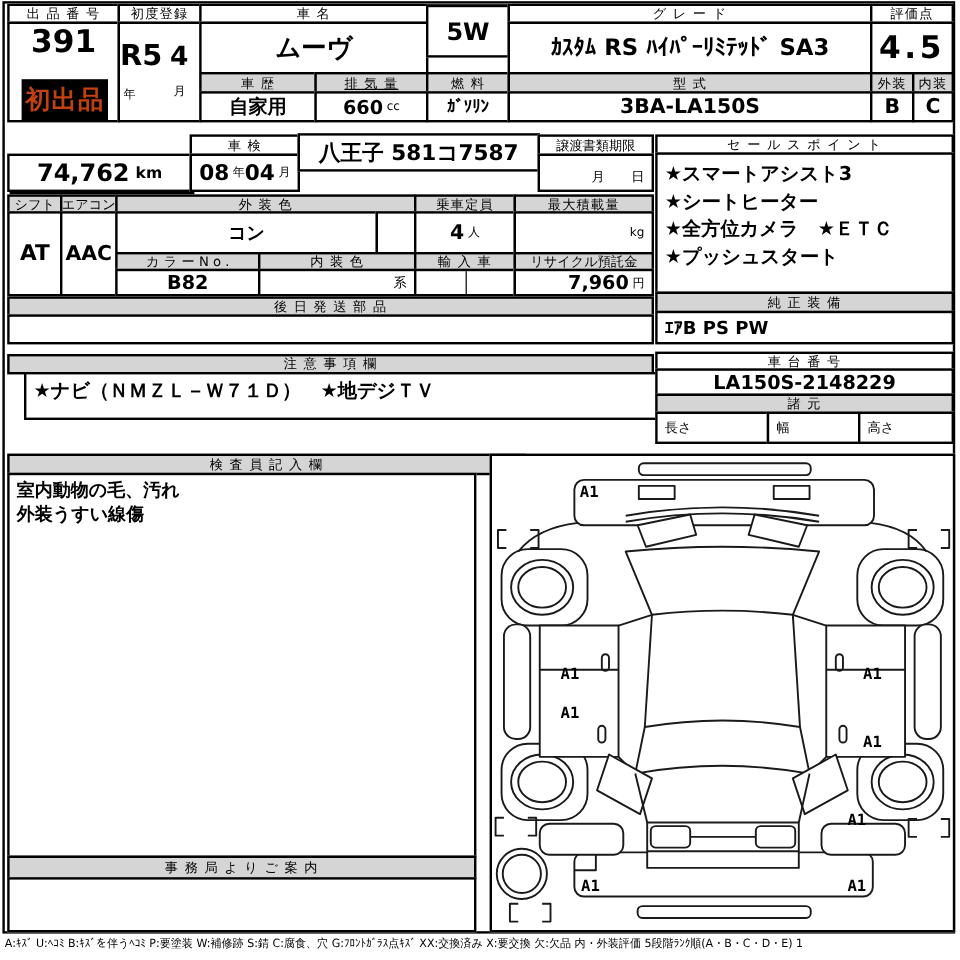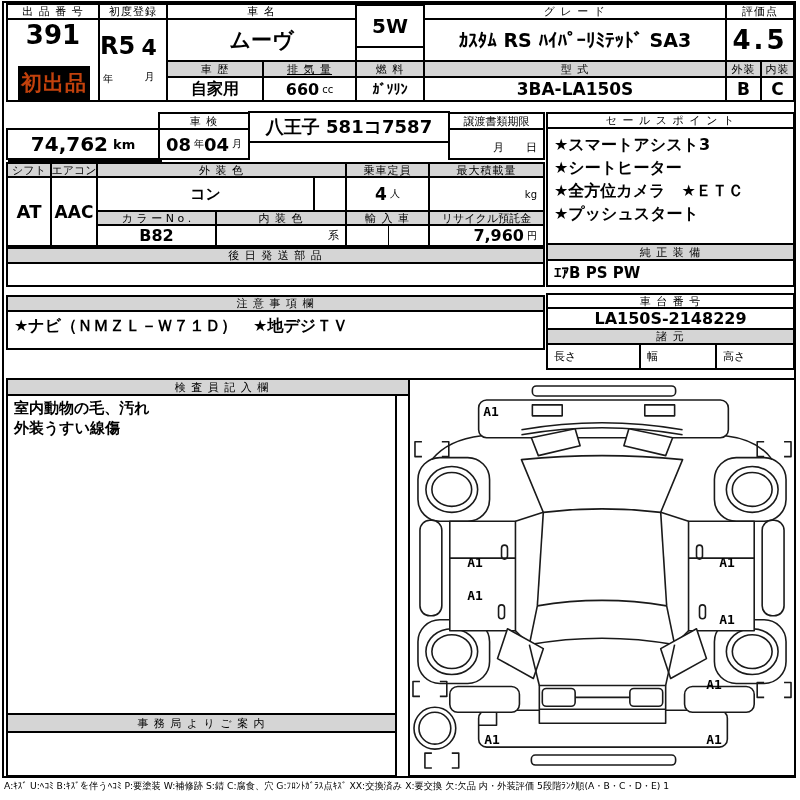--- a/index.html
+++ b/index.html
@@ -119,21 +119,21 @@
   <div class="cell hdr g" style="left:428px;top:210px;width:117px;height:16px;letter-spacing:0;">リサイクル預託金</div>
   <div class="cell val right" style="left:428px;top:224px;width:117px;height:23px;font-size:16px;">
     <span>7,960</span>
       <span class="unit">円</span>
   </div>
 
   <div class="cell hdr g" style="left:6px;top:247px;width:539px;height:17px;">後 日 発 送 部 品</div>
   <div class="cell val left" style="left:6px;top:262px;width:539px;height:25px;font-size:14px;"></div>
 
   <div class="cell hdr g" style="left:6px;top:295px;width:539px;height:17px;">注 意 事 項 欄</div>
-  <div class="cell val left" style="left:6px;top:310px;width:539px;height:40px;align-items:flex-start;padding-top:4px;font-size:16px;">★ナビ（ＮＭＺＬ－Ｗ７１Ｄ）　★地デジＴＶ</div>
+  <div class="cell val left" style="left:20px;top:310px;width:539px;height:40px;align-items:flex-start;padding-top:4px;font-size:16px;">★ナビ（ＮＭＺＬ－Ｗ７１Ｄ）　★地デジＴＶ</div>
 
   <div class="cell hdr" style="left:546px;top:112px;width:249px;height:17px;">セ ー ル ス ポ イ ン ト</div>
   <div class="cell" style="left:546px;top:127px;width:249px;height:118px;">
     <div class="lines" style="font-size:16px;line-height:23px;">
       <div>★スマートアシスト3</div>
       <div>★シートヒーター</div>
       <div>★全方位カメラ　★ＥＴＣ</div>
       <div>★プッシュスタート</div>
     </div>
   </div>

